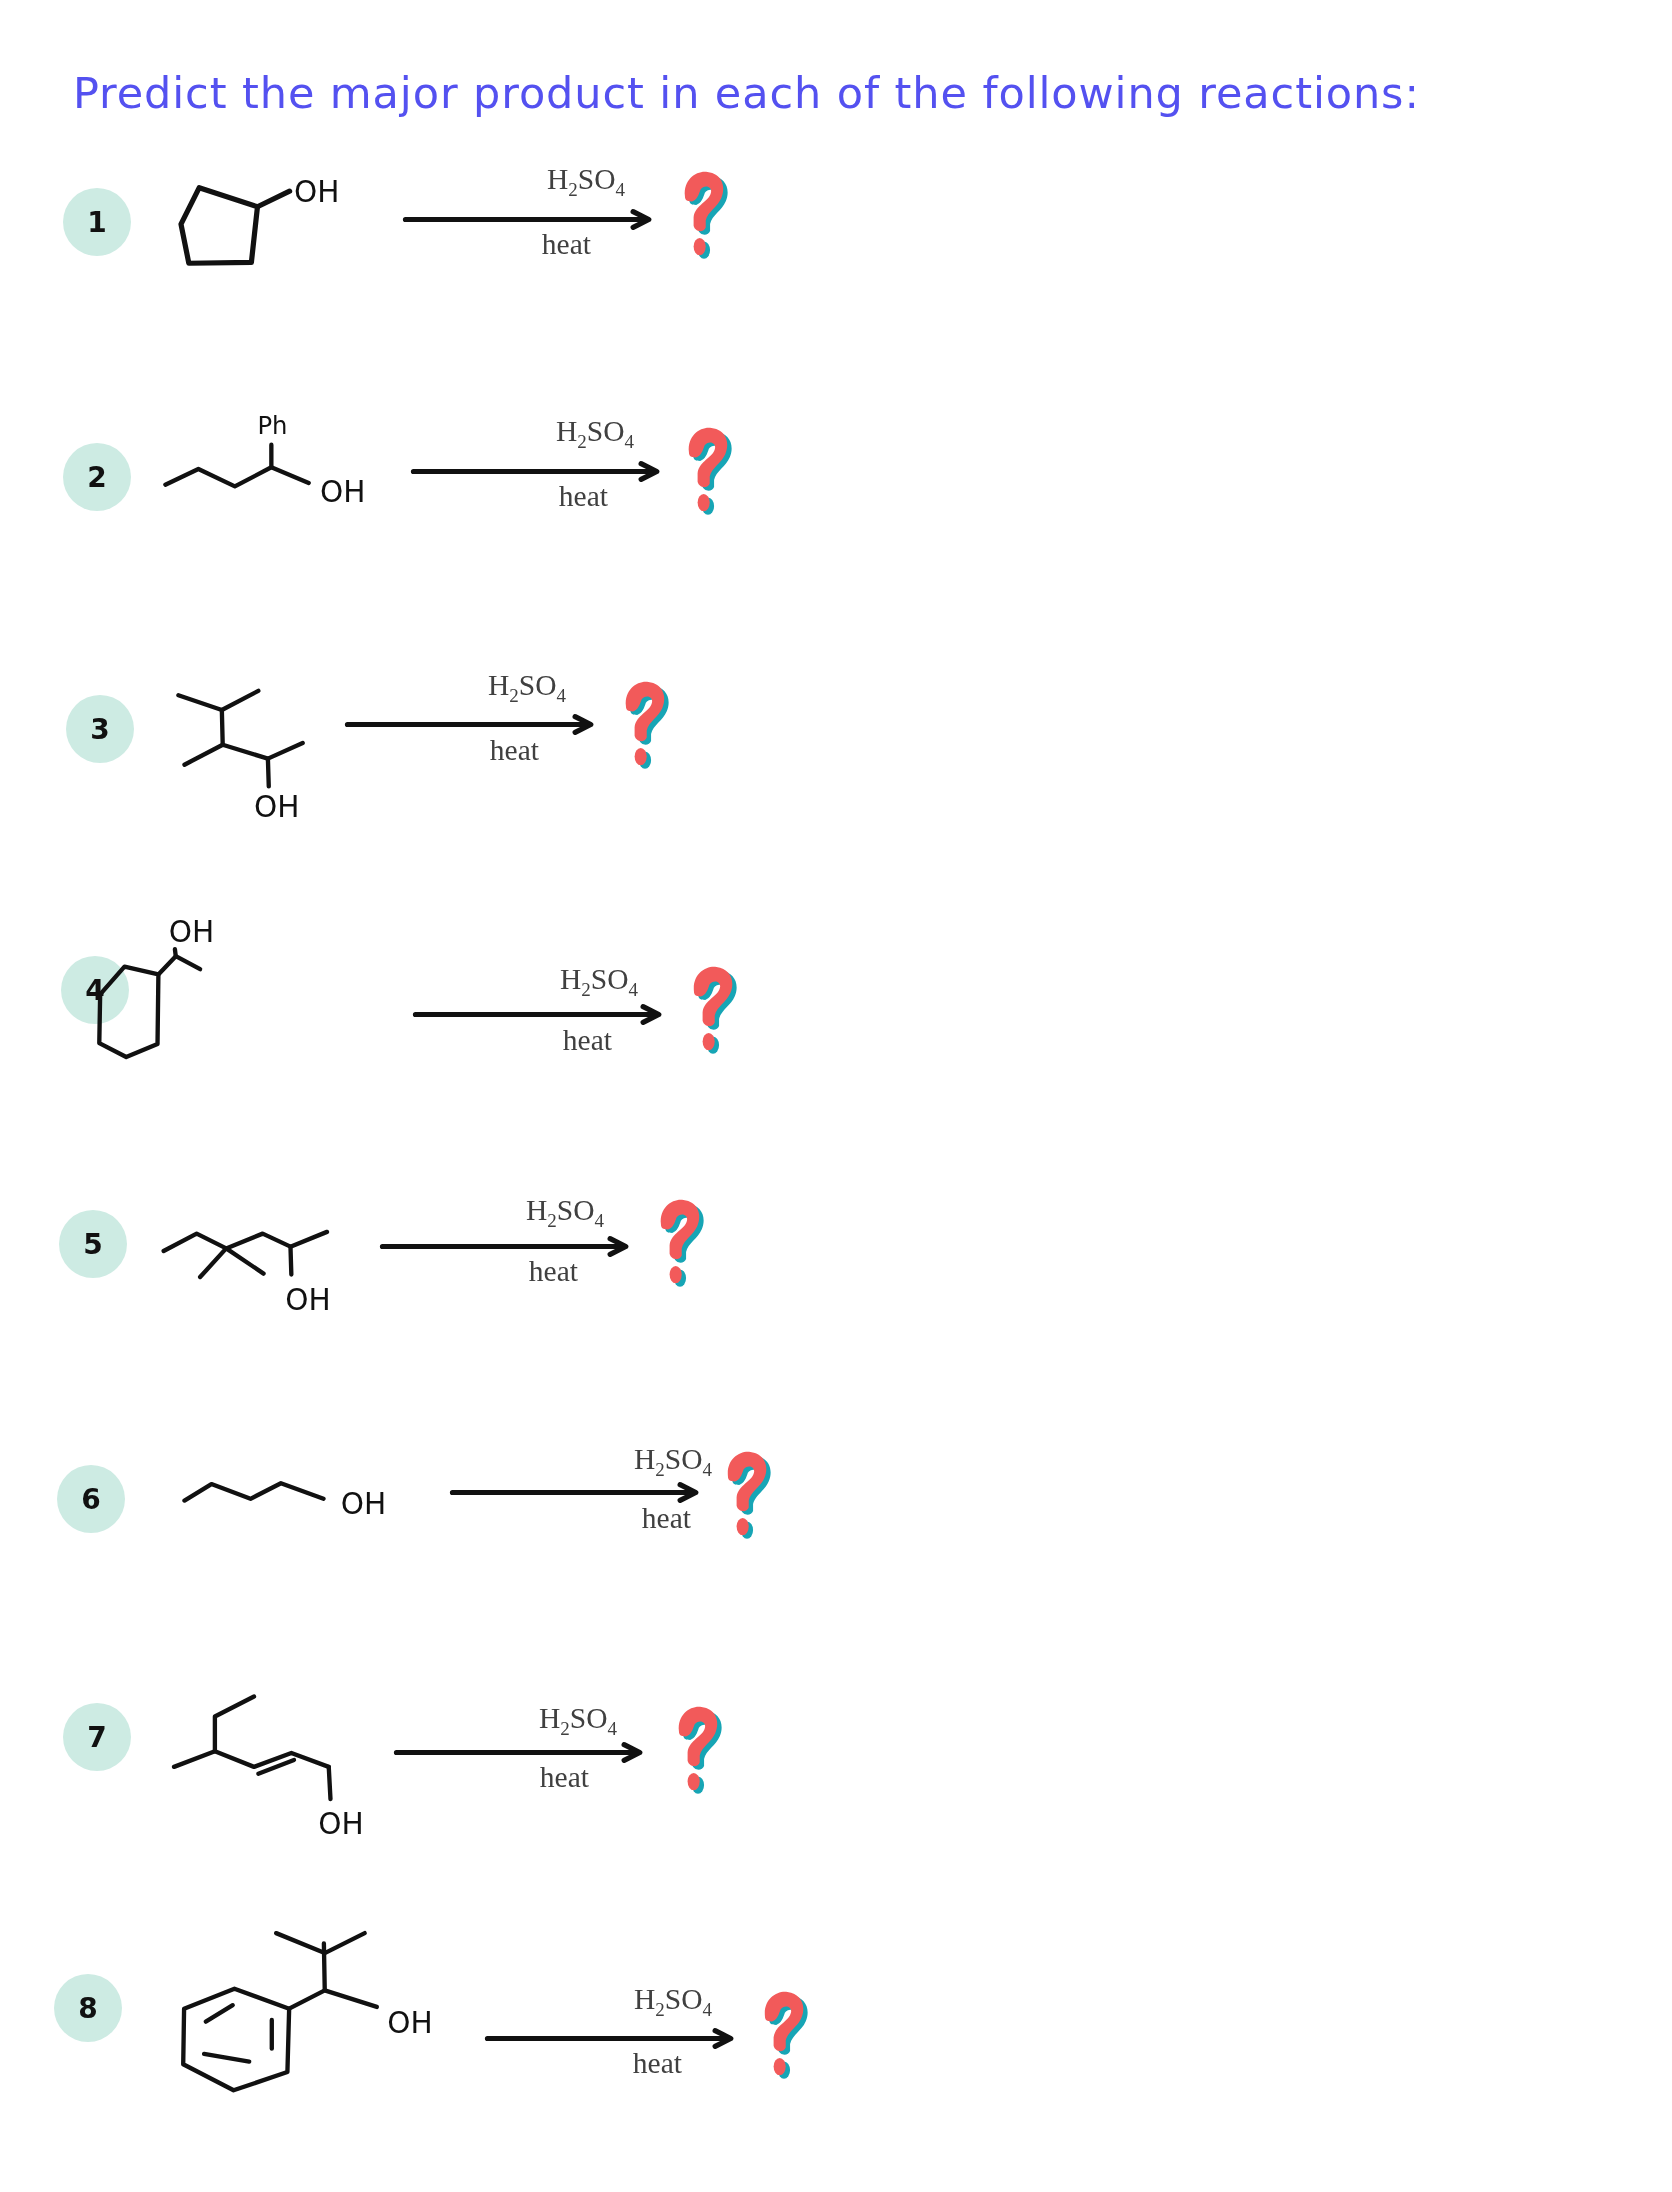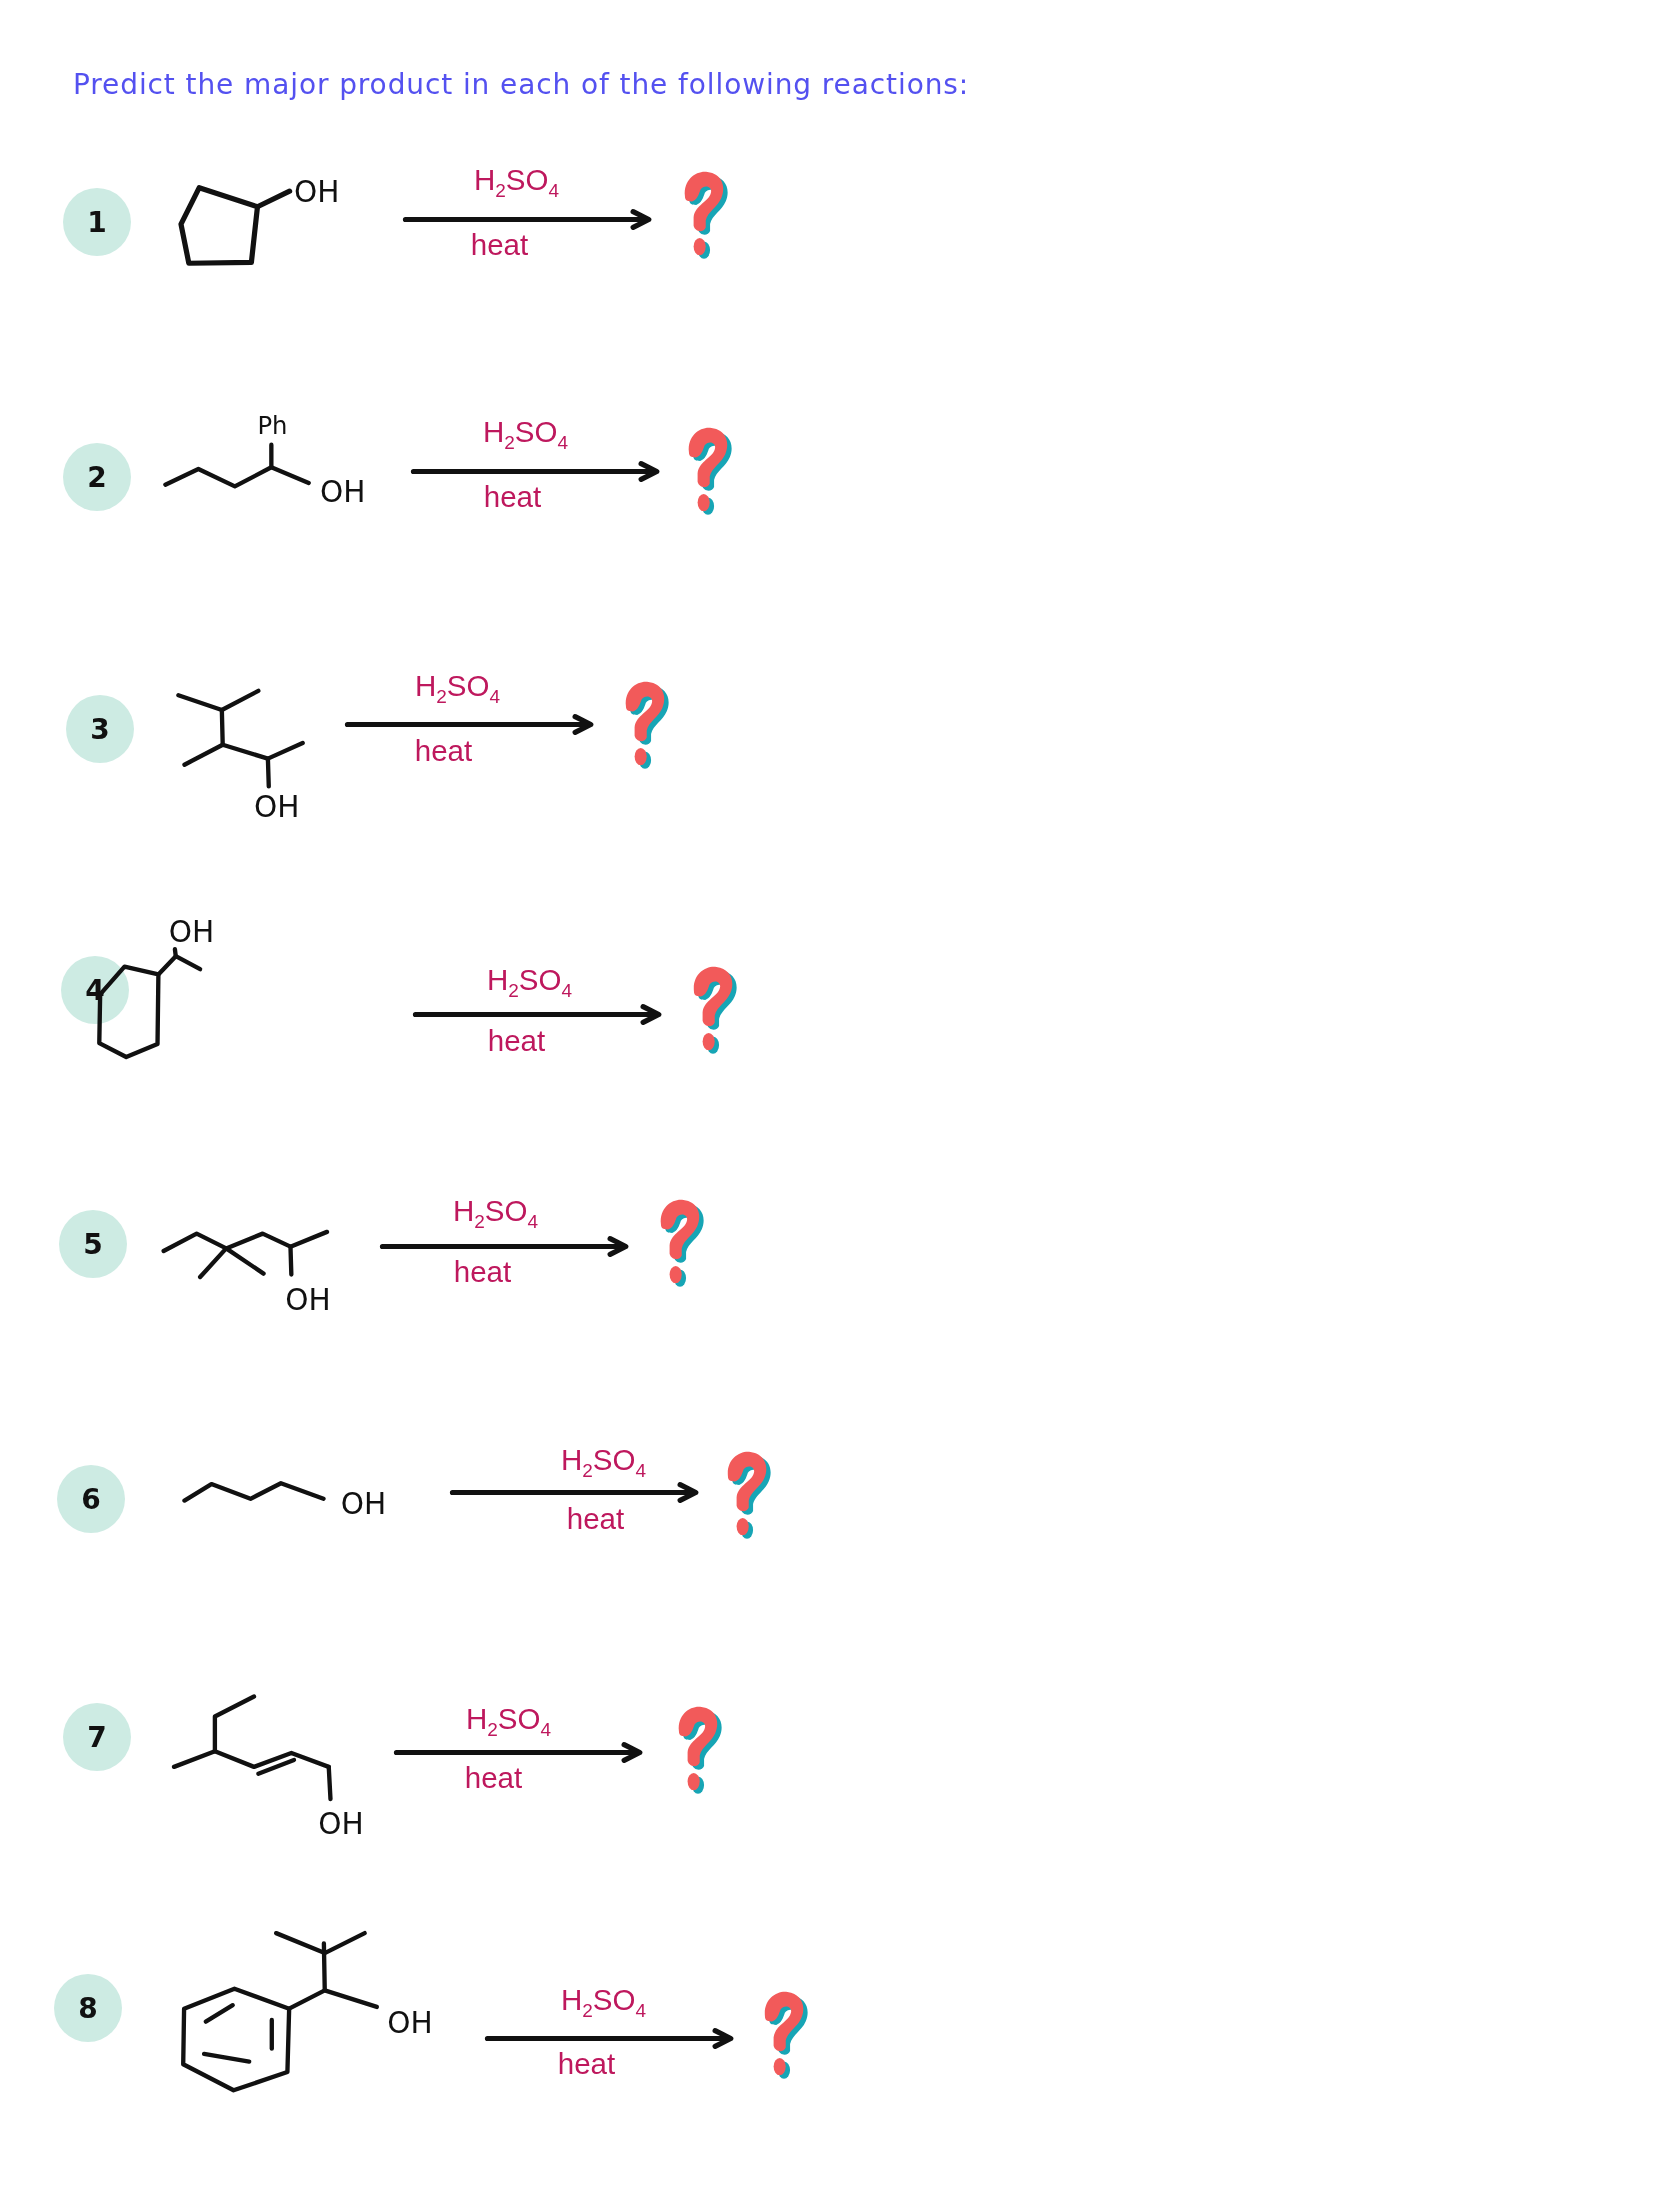--- a/index.html
+++ b/index.html
@@ -1,22 +1,22 @@
 <!DOCTYPE html>
 <html style="font-size:14px"><head>
   <meta charset="utf-8">
   <style>
     html, body { margin: 0; padding: 0; background: #ffffff; }
     body { width: 1673px; height: 2193px; position: relative; overflow: hidden; font-family: "DejaVu Sans", sans-serif; }
-    .title { position: absolute; left: 73px; top: 68px; font-size: 28px; color: #5451f0; letter-spacing: 0.9px; font-family: "DejaVu Sans", sans-serif; white-space: nowrap; }
+    .title { position: absolute; left: 73px; top: 68px; font-size: 43px; color: #5451f0; letter-spacing: 0.9px; font-family: "DejaVu Sans", sans-serif; white-space: nowrap; }
     .row { position: absolute; left: 0; width: 1673px; }
     .badge { position: absolute; width: 68px; height: 68px; border-radius: 50%; background: #cdebe3; display: flex; align-items: center; justify-content: center; font-size: 28px; font-weight: bold; color: #111; }
     .mol { position: absolute; }
     .mol svg { overflow: visible; }
-    .reagent { position: absolute; font-size: 29.5px; color: #be185d; text-align: center; white-space: nowrap; font-family: Liberation Sans, sans-serif; }
+    .reagent { position: absolute; font-size: 29.5px; color: #404040; text-align: right; white-space: nowrap; font-family: Liberation Serif, serif; }
     .reagent sub { font-size: 19px; }
     .arrow { position: absolute; height: 7px; }
     .qmark { position: absolute; width: 52px; height: 96px; }
     .lbl { font-family: "DejaVu Sans", sans-serif; font-size: 34px; fill: #111; }
   </style>
 </head>
 <body>
 
 <div class="title">Predict the major product in each of the following reactions:</div>
 

